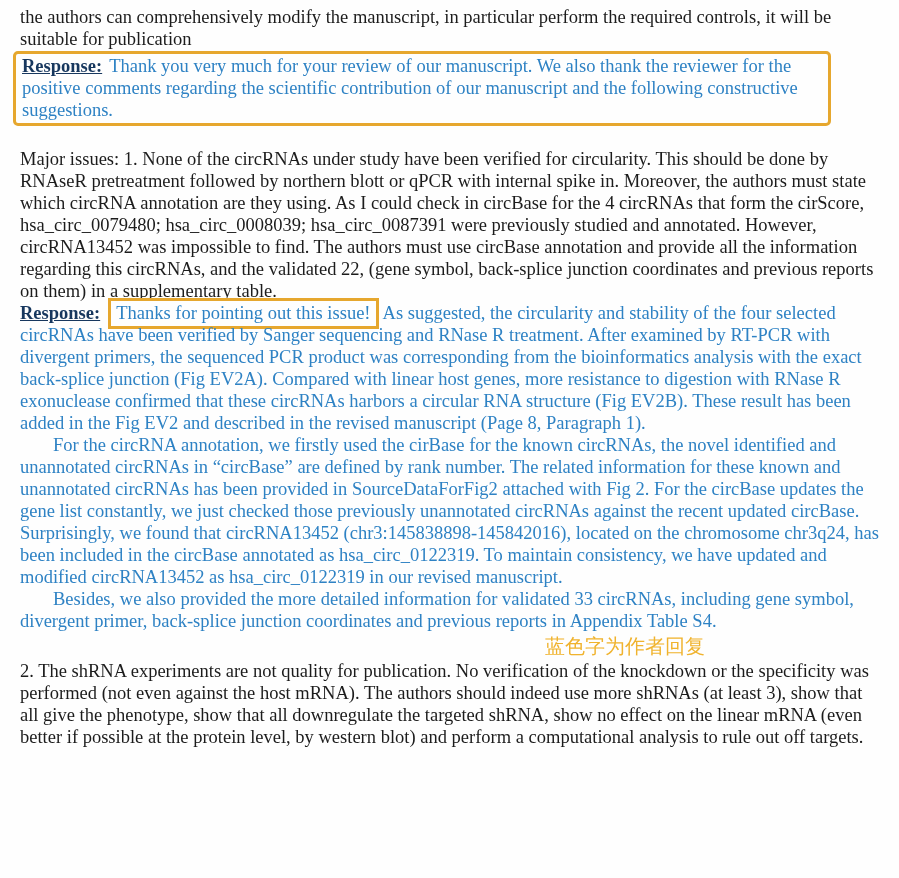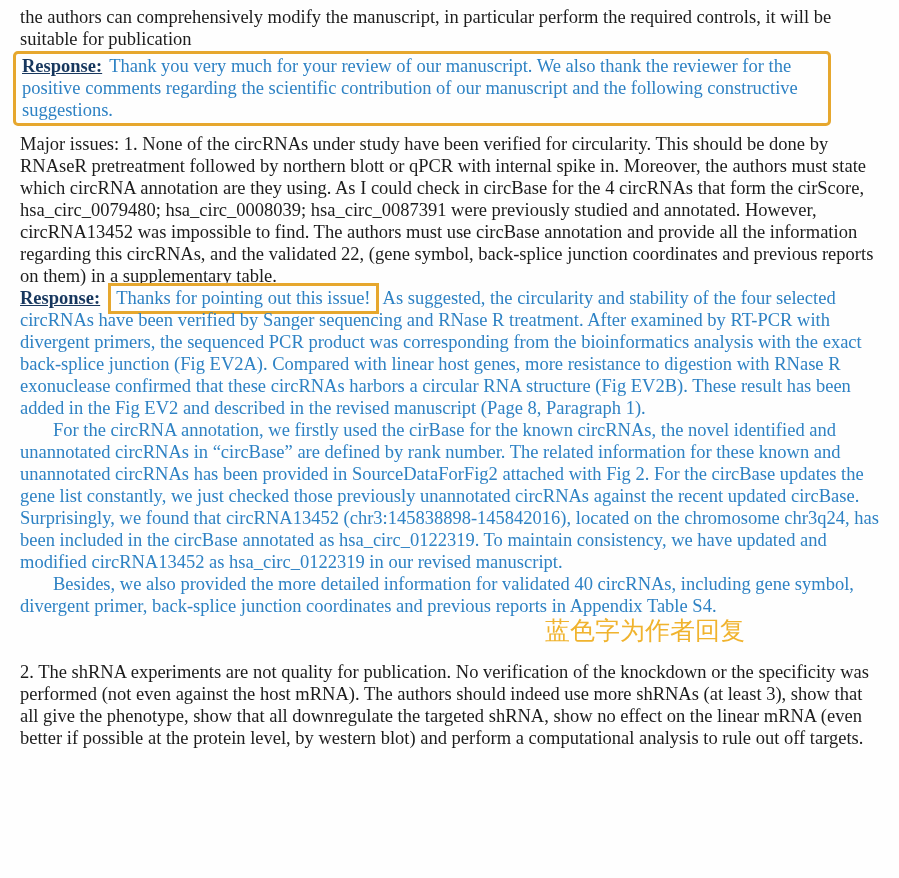--- a/index.html
+++ b/index.html
@@ -31,41 +31,41 @@
     margin-right: 7px;
   }
 
   .resp-box {
     border: 3px solid var(--highlight-box-orange, #e6a72e);
     border-radius: 5px;
     box-sizing: border-box;
     width: 818px;
     margin-left: -7px;
     margin-top: 1px;
-    margin-bottom: 7px;
+    margin-bottom: 22px;
     padding: 1px 6px 2px 6px;
   }
 
   .inline-box {
     border: 3px solid var(--highlight-box-orange, #e6a72e);
     border-radius: 0;
     padding: 2px 5px 3px 5px;
     margin: 0 4px 0 1px;
   }
 
   .indent { text-indent: 33px; }
 
   .cn-note {
     color: var(--annotation-gold, #f0b32e);
     font-family: "DejaVu Sans", "Liberation Sans", sans-serif;
-    font-size: 25px;
+    font-size: 20px;
     line-height: 26px;
     margin-left: 525px;
     margin-top: 1px;
-    margin-bottom: 17px;
+    margin-bottom: 1px;
     white-space: nowrap;
   }
 </style>
 </head>
 <body>
 
 <div class="page">
 
   <p>the authors can comprehensively modify the manuscript, in particular perform the required controls, it will be suitable for publication</p>
 
@@ -74,19 +74,19 @@
   </div>
 
   <p>Major issues: 1. None of the circRNAs under study have been verified for circularity. This should be done by RNAseR pretreatment followed by northern blott or qPCR with internal spike in. Moreover, the authors must state which circRNA annotation are they using. As I could check in circBase for the 4 circRNAs that form the cirScore, hsa_circ_0079480; hsa_circ_0008039; hsa_circ_0087391 were previously studied and annotated. However, circRNA13452 was impossible to find. The authors must use circBase annotation and provide all the information regarding this circRNAs, and the validated 22, (gene symbol, back-splice junction coordinates and previous reports on them) in a supplementary table.</p>
 
   <p>
     <span class="resp-label">Response:</span><span class="inline-box blue">Thanks for pointing out this issue!</span><span class="blue">As suggested, the circularity and stability of the four selected circRNAs have been verified by Sanger sequencing and RNase R treatment. After examined by RT-PCR with divergent primers, the sequenced PCR product was corresponding from the bioinformatics analysis with the exact back-splice junction (Fig EV2A). Compared with linear host genes, more resistance to digestion with RNase R exonuclease confirmed that these circRNAs harbors a circular RNA structure (Fig EV2B). These result has been added in the Fig EV2 and described in the revised manuscript (Page 8, Paragraph 1).</span>
   </p>
 
   <p class="blue indent">For the circRNA annotation, we firstly used the cirBase for the known circRNAs, the novel identified and unannotated circRNAs in “circBase” are defined by rank number. The related information for these known and unannotated circRNAs has been provided in SourceDataForFig2 attached with Fig 2. For the circBase updates the gene list constantly, we just checked those previously unannotated circRNAs against the recent updated circBase. Surprisingly, we found that circRNA13452 (chr3:145838898-145842016), located on the chromosome chr3q24, has been included in the circBase annotated as hsa_circ_0122319. To maintain consistency, we have updated and modified circRNA13452 as hsa_circ_0122319 in our revised manuscript.</p>
 
-  <p class="blue indent">Besides, we also provided the more detailed information for validated 40 circRNAs, including gene symbol, divergent primer, back-splice junction coordinates and previous reports in Appendix Table S4.</p>
+  <p class="blue indent">Besides, we also provided the more detailed information for validated 33 circRNAs, including gene symbol, divergent primer, back-splice junction coordinates and previous reports in Appendix Table S4.</p>
 
   <div class="cn-note">蓝色字为作者回复</div>
 
   <p>2. The shRNA experiments are not quality for publication. No verification of the knockdown or the specificity was performed (not even against the host mRNA). The authors should indeed use more shRNAs (at least 3), show that all give the phenotype, show that all downregulate the targeted shRNA, show no effect on the linear mRNA (even better if possible at the protein level, by western blot) and perform a computational analysis to rule out off targets.</p>
 
 </div>
 
 </body></html>

